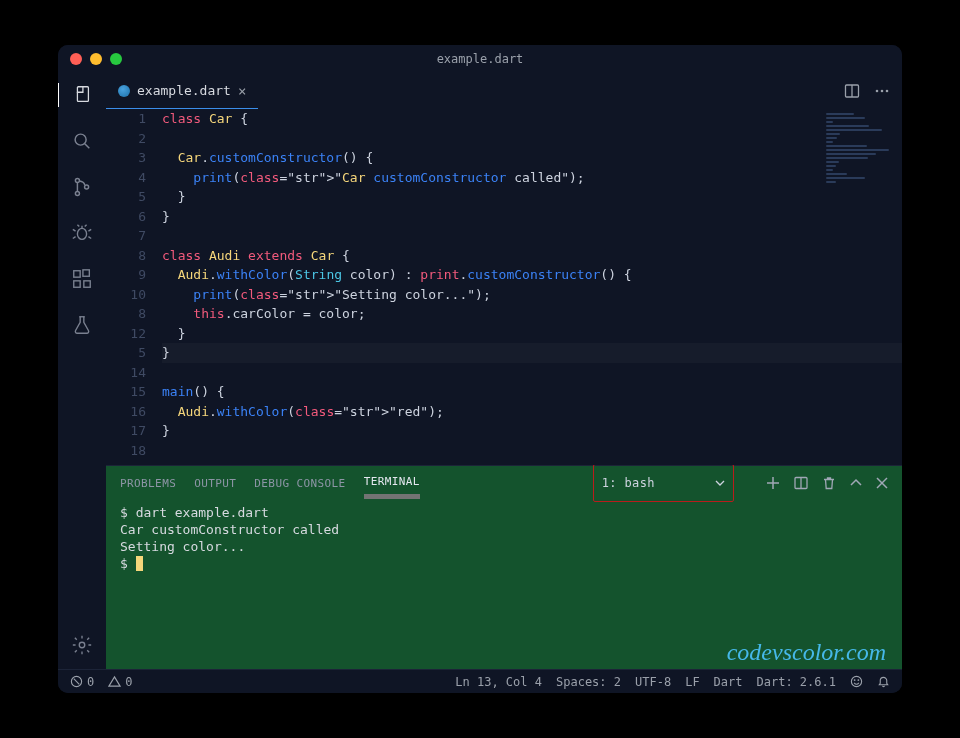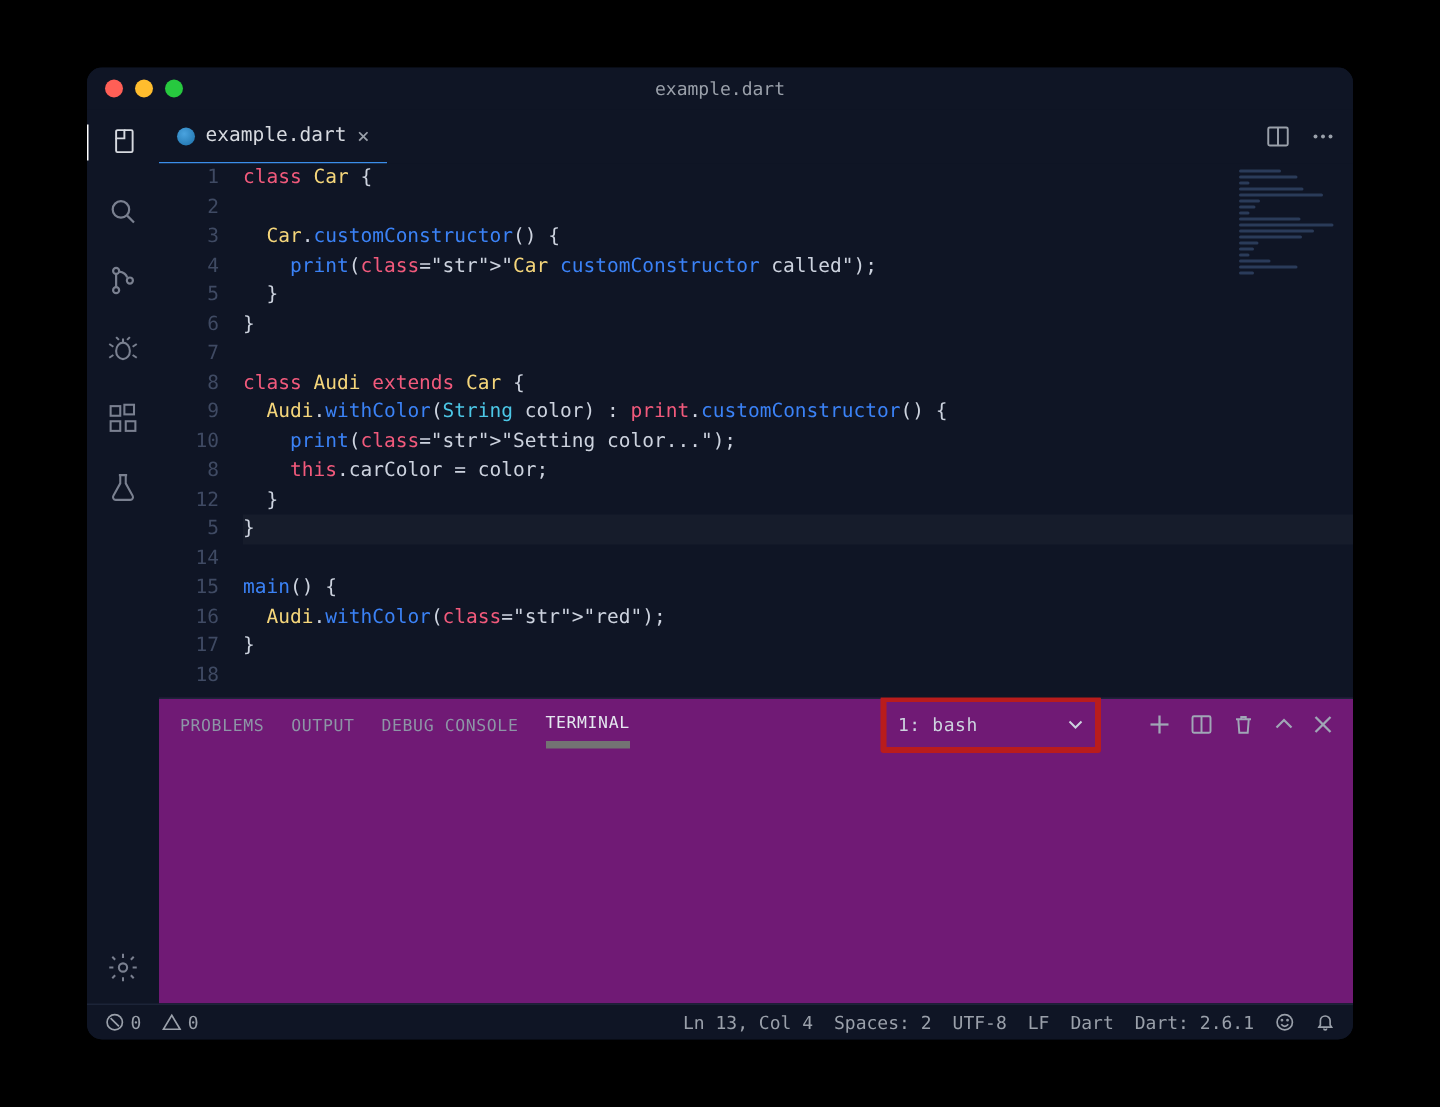--- a/index.html
+++ b/index.html
@@ -170,21 +170,21 @@
 .kw { color: #f25a7c; }
 .cls { color: #f5d67b; }
 .typ { color: #4cc7e6; }
 .fn { color: #3b82f6; }
 
 .panel {
   height: 204px;
   display: flex;
   flex-direction: column;
   border-top: 1px solid #1c2438;
-  background: #701a75;
+  background: #14532d;
 }
 .panel-tabs {
   height: 34px;
   display: flex;
   align-items: center;
   padding: 0 14px;
   gap: 18px;
   font-size: 11px;
   letter-spacing: 0.4px;
 }
@@ -198,21 +198,21 @@
   padding-bottom: 6px;
   margin-bottom: -7px;
 }
 .panel-spacer { flex: 1; }
 .term-select {
   display: flex;
   align-items: center;
   gap: 60px;
   color: #cdd3df;
   font-size: 12px;
-  border: 4px solid #b91c1c;
+  border: 1px solid #b91c1c;
   height: 38px;
   padding: 0 8px;
   border-radius: 2px;
   cursor: pointer;
 }
 .panel-icons {
   display: flex;
   align-items: center;
   gap: 14px;
   margin-left: 14px;
@@ -460,20 +460,26 @@
                 </svg>
             </span>
             <span>
               <svg width="12" height="12" viewBox="0 0 12 12" stroke="currentColor" stroke-width="1.5">
                   <line x1="1" y1="1" x2="11" y2="11"></line>
                   <line x1="11" y1="1" x2="1" y2="11"></line>
                 </svg>
             </span>
           </div>
         </div>
+        <div class="terminal-body"><span id="termtext">$ dart example.dart
+Car customConstructor called
+Setting color...
+$ </span><span class="cursor"></span>
+          <div class="watermark">codevscolor.com</div>
+        </div>
       </div>
 
     </div>
   </div>
 
   <div class="statusbar">
     <span class="sb-item">
       <svg width="13" height="13" viewBox="0 0 14 14" fill="none" stroke="currentColor" stroke-width="1.2">
           <circle cx="7" cy="7" r="5.5"></circle>
           <line x1="4" y1="4" x2="10" y2="10"></line>

